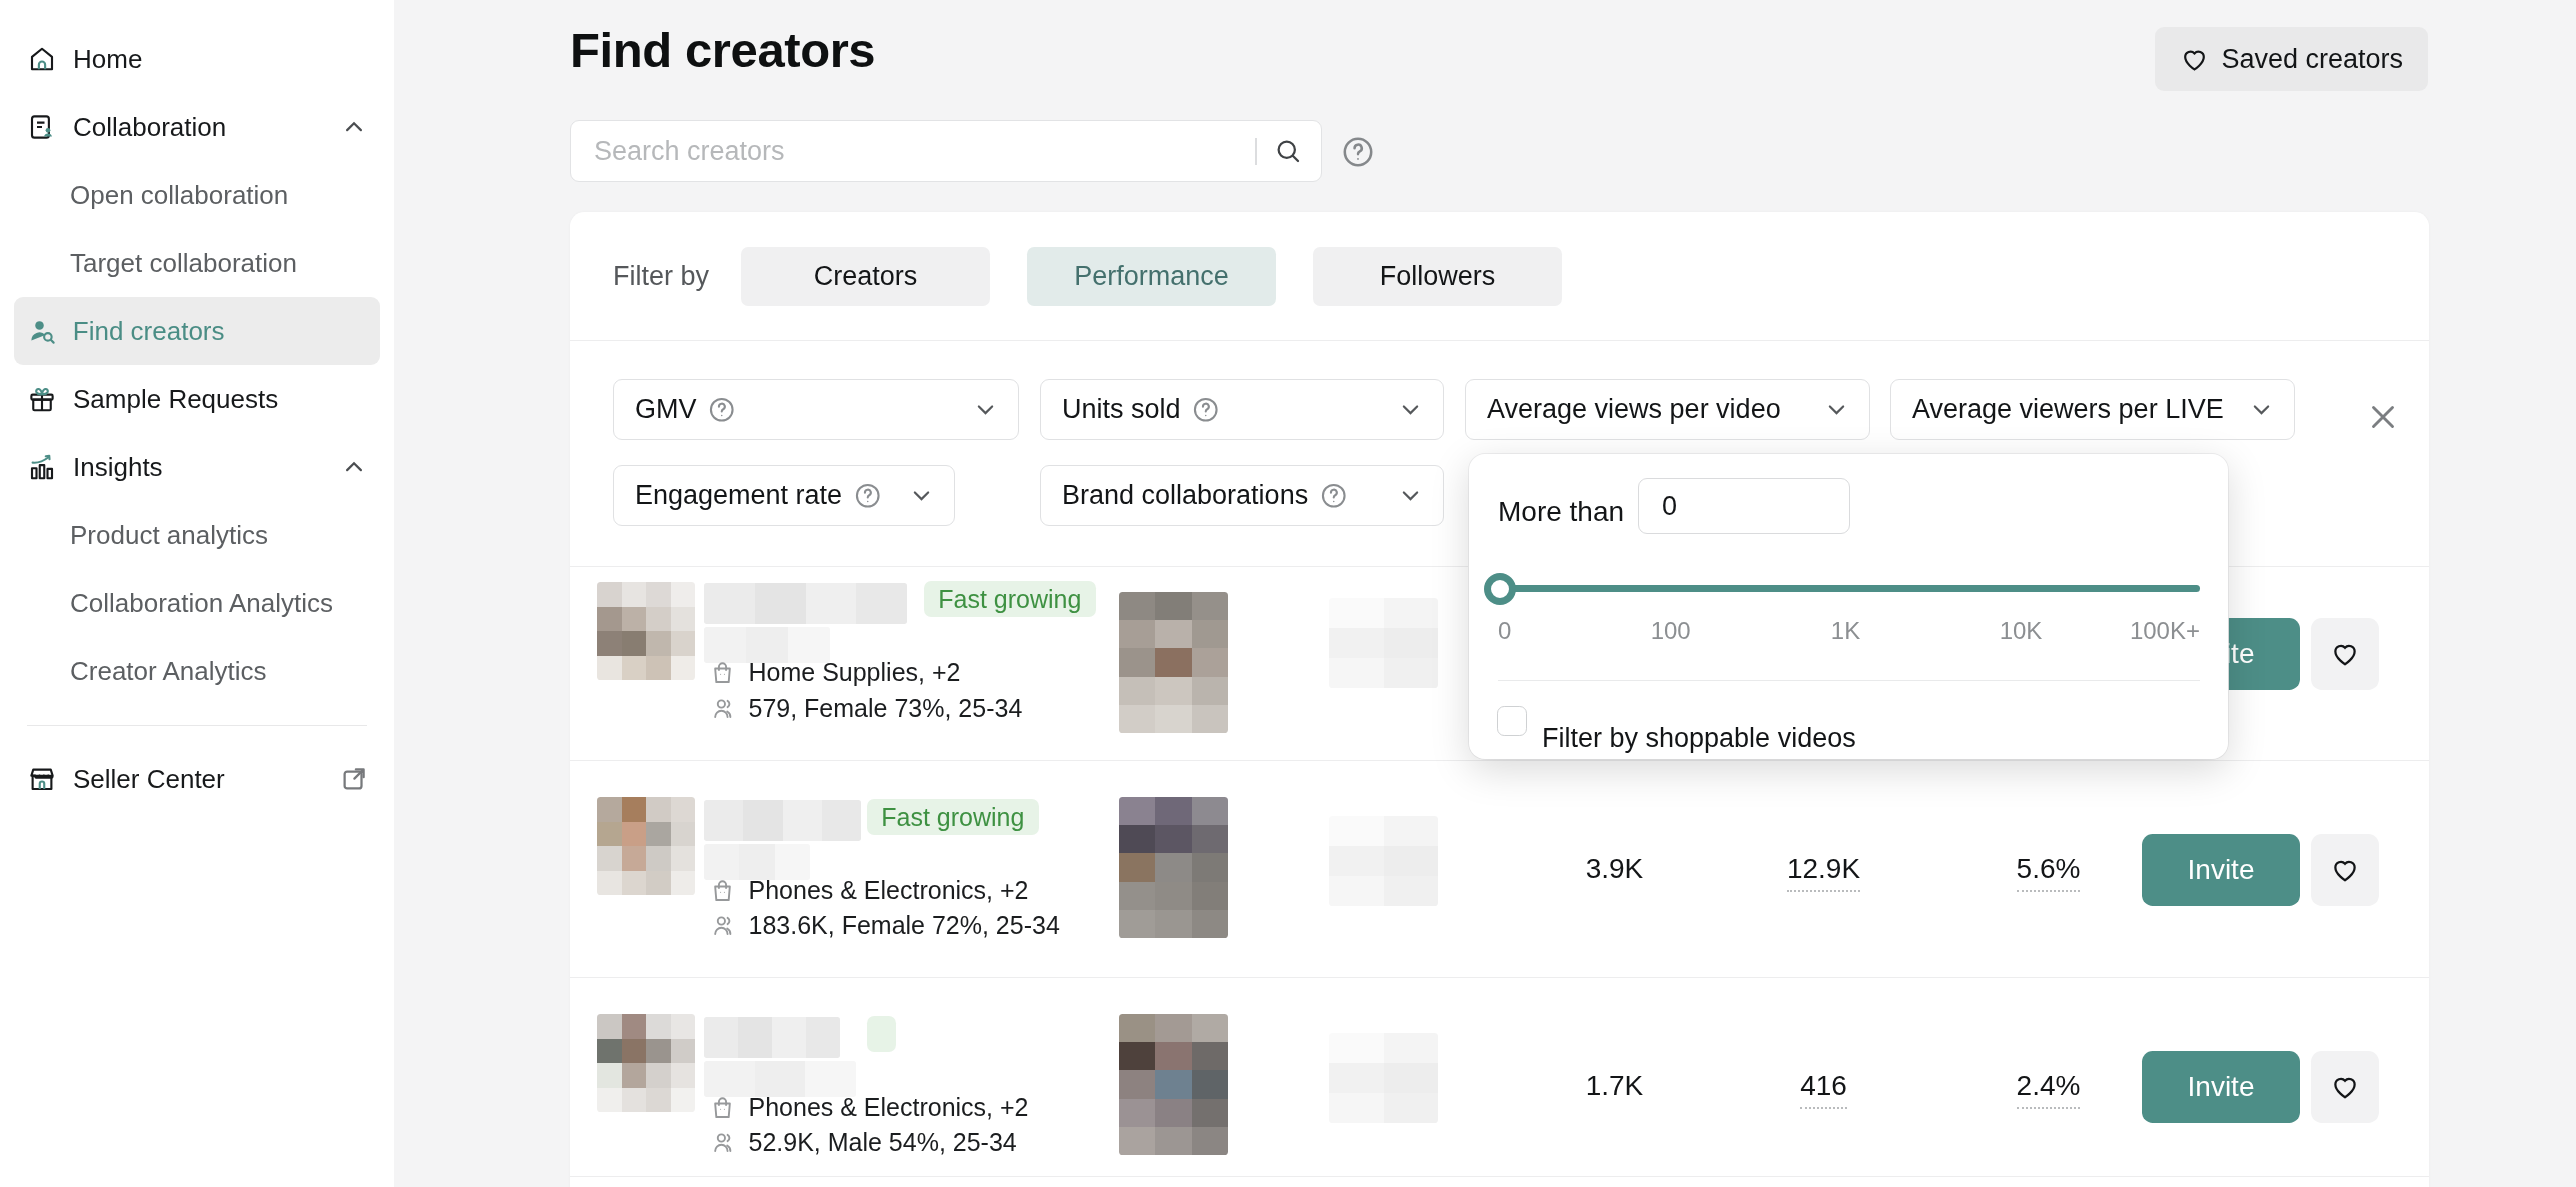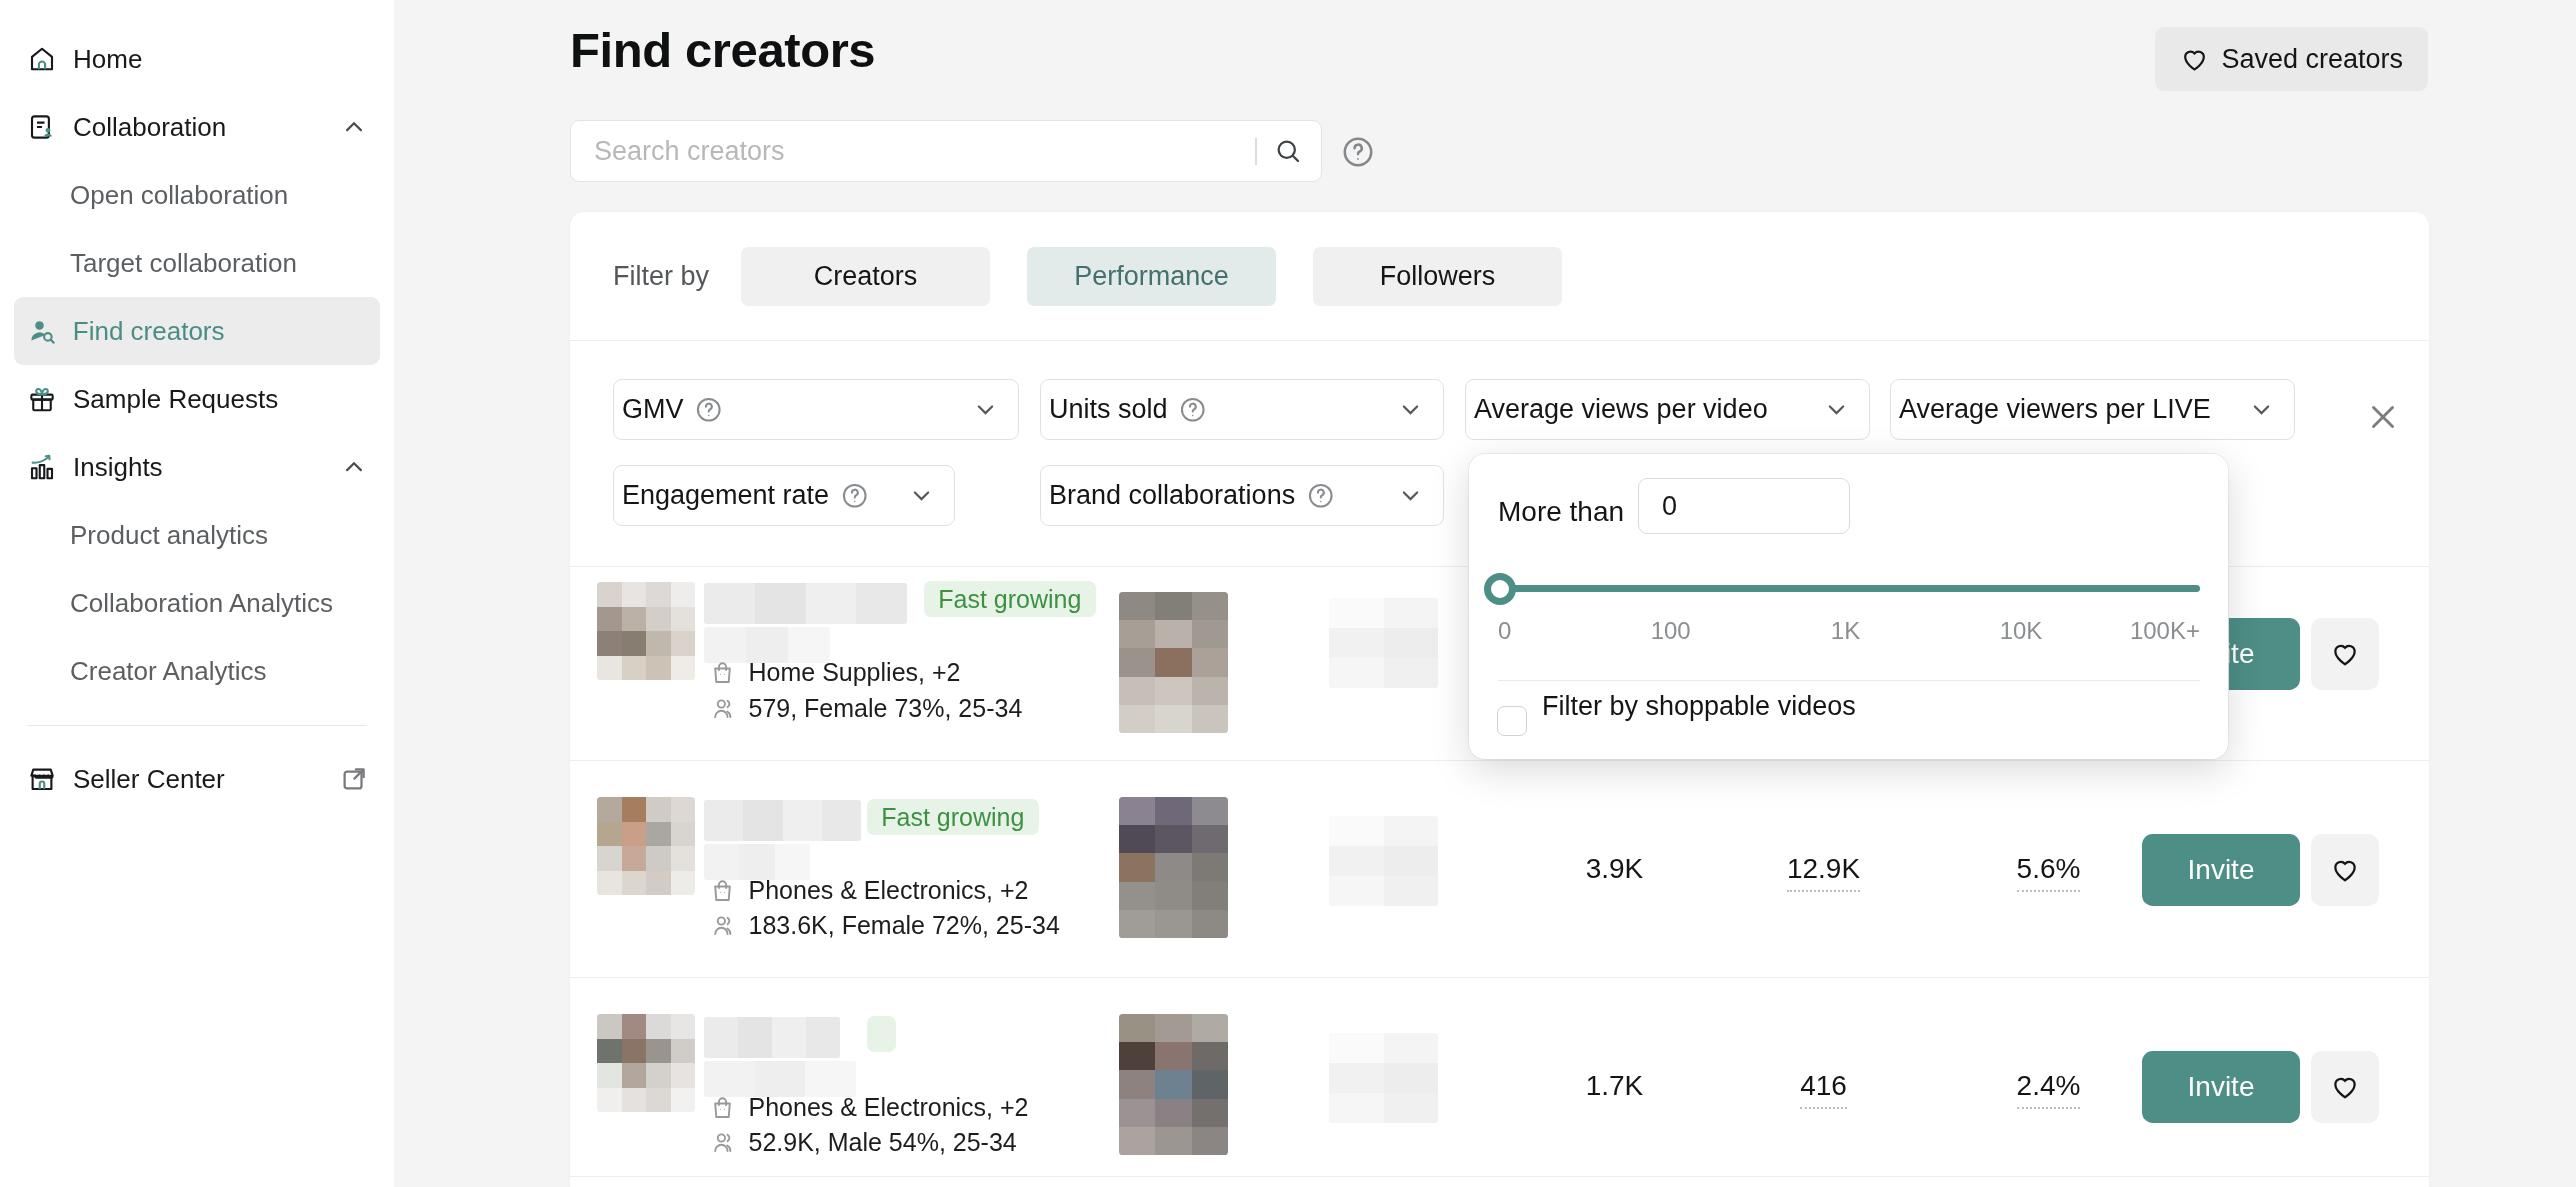--- a/index.html
+++ b/index.html
@@ -31,21 +31,21 @@
   .help-fab svg { width:36px; height:36px; }
 
   
   .card { position:absolute; left:570px; top:212px; width:1859px; height:976px; background:#fff; border-radius:14.3px 14.3px 0 0; box-shadow:0 0.9px 2.7px rgba(0,0,0,.04); }
   .tabs-row { height:129px; display:flex; align-items:center; padding-left:43px; border-bottom:0.9px solid #ededee; }
   .filter-label { font-size:27px; color:#55585b; width:128px; }
   .tab { width:249px; height:59px; border-radius:7.2px; background:#f0f0f1; display:flex; align-items:center; justify-content:center; font-size:27px; color:#131517; margin-right:37px; cursor:pointer; }
   .tab.active { background:#e2ebea; color:#44706d; }
 
   .filters-section { position:relative; height:226px; border-bottom:0.9px solid #ededee; }
-  .dd { position:absolute; height:61px; background:#fff; border:1.8px solid #e0e1e3; border-radius:9px; display:flex; align-items:center; padding:0 18px 0 8px; font-size:27px; color:#131517; gap:10.7px; cursor:pointer; white-space:nowrap; }
+  .dd { position:absolute; height:61px; background:#fff; border:1.8px solid #e0e1e3; border-radius:9px; display:flex; align-items:center; padding:0 18px 0 21px; font-size:27px; color:#131517; gap:10.7px; cursor:pointer; white-space:nowrap; }
   .dd .qicon { width:29.5px; height:29.5px; color:#8a8d90; flex:0 0 29.5px; }
   .dd .chev { width:29px; height:29px; color:#55585b; }
   #dd-gmv { left:43px; top:38px; width:406px; }
   #dd-units { left:470px; top:38px; width:404px; }
   #dd-views { left:895px; top:38px; width:405px; }
   #dd-viewers { left:1320px; top:38px; width:405px; }
   #dd-engagement { left:43px; top:124px; width:342px; }
   #dd-brand { left:470px; top:124px; width:404px; }
   .close-x { position:absolute; left:1794px; top:57px; width:38px; height:38px; color:#7b7e81; cursor:pointer; }
   .close-x svg { width:38px; height:38px; }
@@ -88,21 +88,21 @@
   .popup { position:absolute; left:1469px; top:454px; width:759px; height:305px; background:#fff; border-radius:16px; box-shadow:0 10.7px 39px rgba(0,0,0,.15), 0 0 0 0.9px #f1f1f2; z-index:40; }
   .popup-label { position:absolute; left:29px; top:42px; font-size:28px; color:#131517; }
   .popup-input { position:absolute; left:169px; top:24px; width:212px; height:56px; border:1.8px solid #dadbdd; border-radius:9px; font-size:27px; font-family:inherit; padding-left:23px; color:#131517; outline:none; }
   .slider-track { position:absolute; left:29px; top:131px; width:702px; height:7.2px; background:#4d8e87; border-radius:3.6px; cursor:pointer; }
   .slider-handle { position:absolute; left:-14.3px; top:-12.5px; width:32px; height:32px; background:#fff; border:7.2px solid #4d8e87; border-radius:50%; cursor:grab; }
   .ticks { position:absolute; left:29px; top:163px; width:702px; height:30px; font-size:24px; color:#8c8f92; }
   .ticks span { position:absolute; top:0; }
   .tick-0 { left:0; } .tick-1 { left:24.6%; transform:translateX(-50%); } .tick-2 { left:49.5%; transform:translateX(-50%); } .tick-3 { left:74.5%; transform:translateX(-50%); } .tick-4 { right:0; }
   .popup-divider { position:absolute; left:29px; top:226px; width:702px; height:0.9px; background:#e9eaeb; }
   .checkbox { position:absolute; left:28px; top:252px; width:30px; height:30px; border:1.8px solid #cfd1d3; border-radius:7.2px; background:#fff; cursor:pointer; }
-  .checkbox-label { position:absolute; left:73px; top:237px; font-size:27px; color:#131517; }
+  .checkbox-label { position:absolute; left:73px; top:269px; font-size:27px; color:#131517; }
 </style>
 </head>
 <body>
 
 <div class="stage">
 
   <nav class="sidebar">
     <div class="nav-item">
       <svg viewBox="0 0 24 24" fill="none" stroke="currentColor" stroke-width="1.7" stroke-linejoin="round">
           <path d="M4 10.3 12 3.8l8 6.5V20.2H4z"></path>

